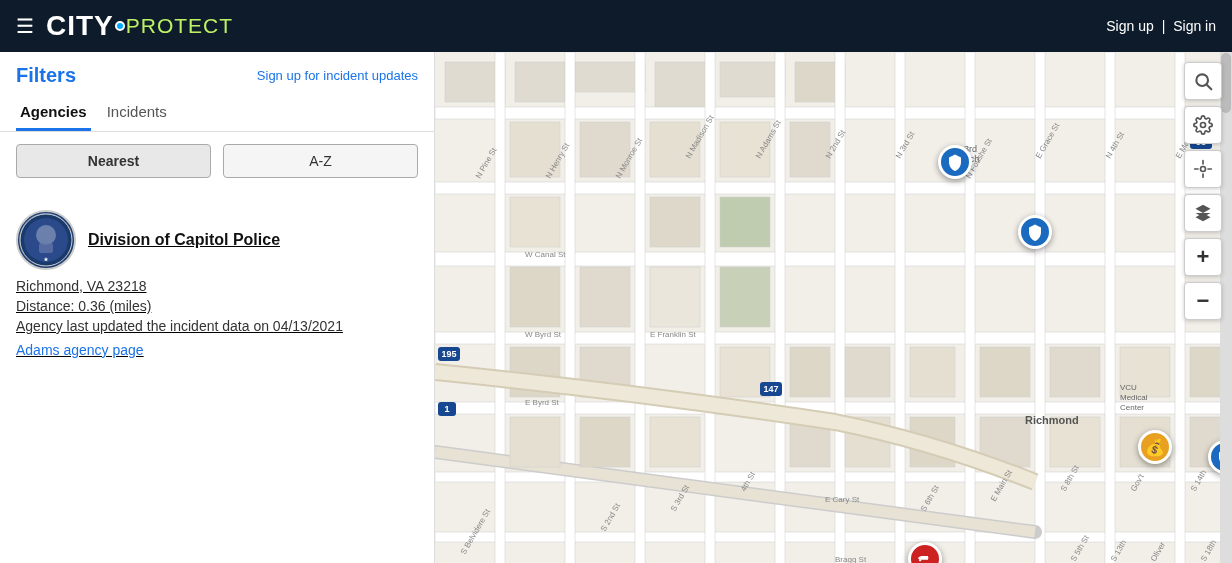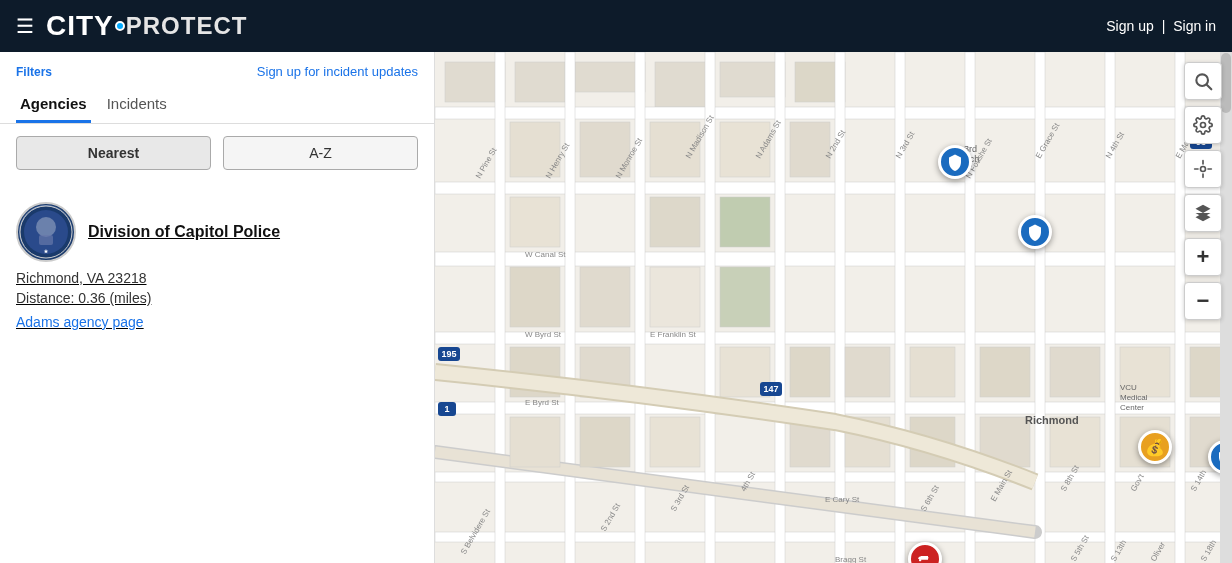--- a/index.html
+++ b/index.html
@@ -12,21 +12,21 @@
       display: flex;
       align-items: center;
       padding: 0 16px;
       justify-content: space-between;
       flex-shrink: 0;
     }
     .header-left { display: flex; align-items: center; gap: 12px; }
     .hamburger-icon { color: white; font-size: 20px; cursor: pointer; }
     .logo { display: flex; align-items: center; }
     .logo-city { color: white; font-size: 28px; font-weight: bold; letter-spacing: 1px; }
-    .logo-protect { color: #e5e5e5; font-size: 24px; font-weight: bold; letter-spacing: 1px; }
+    .logo-protect { color: #bef264; font-size: 21px; font-weight: normal; letter-spacing: 1px; }
     .logo-dot { display: inline-block; width: 10px; height: 10px; background: #00aaff; border-radius: 50%; margin: 0 1px; vertical-align: middle; border: 2px solid white; }
     .header-right { color: white; font-size: 14px; }
     .header-right a { color: white; text-decoration: none; }
     .header-right span { margin: 0 4px; }
 
     
     .main { display: flex; flex: 1; overflow: hidden; }
 
     
     .sidebar {
@@ -38,21 +38,21 @@
       overflow: hidden;
       border-right: 1px solid #ddd;
     }
 
     .sidebar-top {
       padding: 12px 16px 0;
       display: flex;
       align-items: center;
       justify-content: space-between;
     }
-    .filters-label { color: #1a73e8; font-size: 12px; font-weight: 600; }
+    .filters-label { color: #1a73e8; font-size: 20px; font-weight: 600; }
     .signup-link { color: #1a73e8; font-size: 13px; text-decoration: none; }
 
     .tabs {
       display: flex;
       padding: 8px 16px 0;
       border-bottom: 1px solid #ddd;
       gap: 12px;
     }
     .tab {
       padding: 8px 4px;
@@ -235,20 +235,21 @@
                 <circle cx="27" cy="22" r="10" fill="#8899bb" opacity="0.7"></circle>
                 <rect x="20" y="30" width="14" height="10" rx="2" fill="#6677aa" opacity="0.7"></rect>
                 <text x="27" y="48" text-anchor="middle" fill="white" font-size="5" font-weight="bold">★</text>
               </svg>
             </div>
           </div>
           <span class="agency-name">Division of Capitol Police</span>
         </div>
         <div class="agency-info">Richmond, VA 23218</div>
         <div class="agency-info">Distance: 0.36 (miles)</div>
+        <div class="agency-info">Agency last updated the incident data on 04/13/2021</div>
         <a href="#" class="agency-link">Adams agency page</a>
       </div>
     </div>
   </aside>
 
   <div class="map-area">
 
     <svg class="map-svg" xmlns="http://www.w3.org/2000/svg">
 
       <rect width="100%" height="100%" fill="#f2efe9"></rect>

